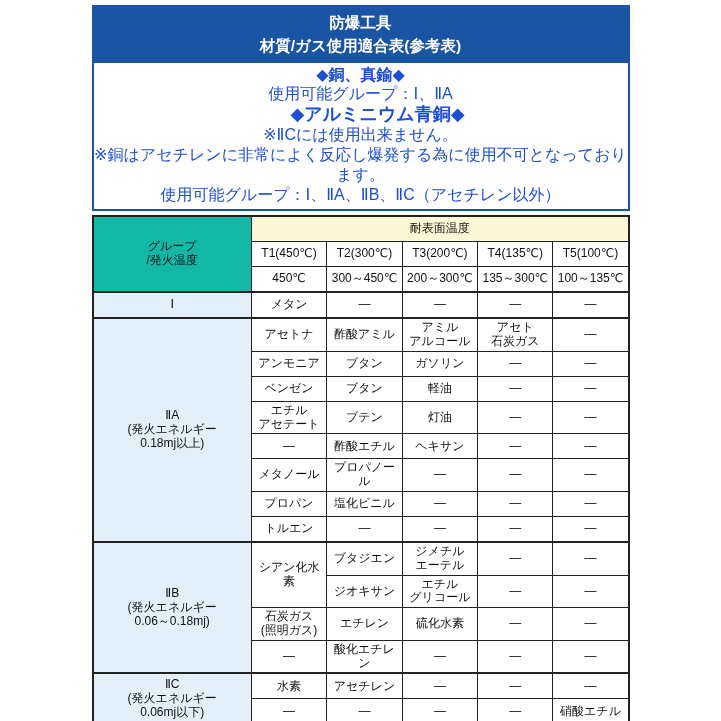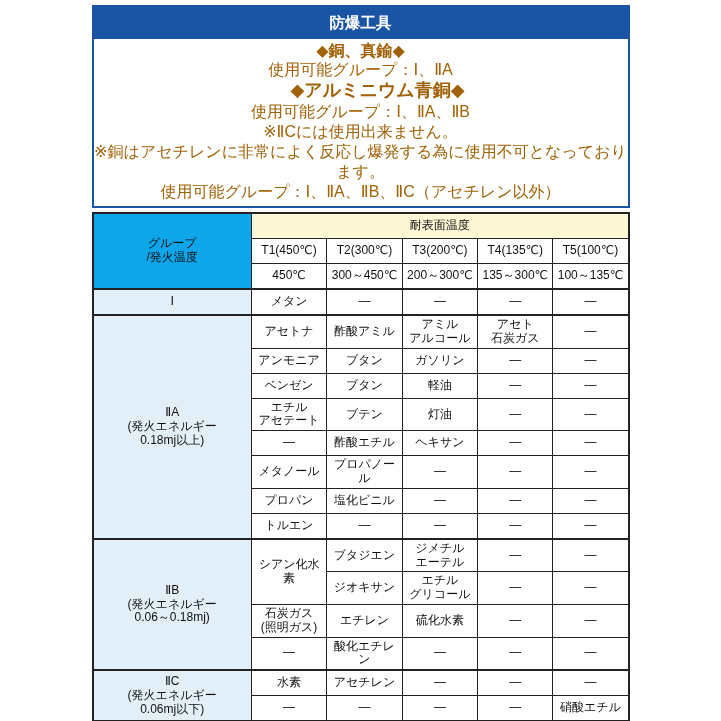--- a/index.html
+++ b/index.html
@@ -4,53 +4,53 @@
 <style>
   html,body{margin:0;padding:0;background:#fff;}
   body{font-family:"Liberation Sans","DejaVu Sans",sans-serif;}
   .page{width:721px;height:721px;overflow:hidden;background:#ffffff;}
   .content{width:538px;margin:0 auto;padding-top:5px;}
 
   
   .info-box{border:2px solid #1a54a5;}
   .title-bar{background:#1a54a5;color:#ffffff;font-weight:bold;text-align:center;
              font-size:15.5px;line-height:1.5;padding:4px 0 5px;}
-  .materials{background:#fff;text-align:center;color:#a16207;padding:2px 0 4px;}
+  .materials{background:#fff;text-align:center;color:#1d4ed8;padding:2px 0 4px;}
   .mat-name{font-weight:bold;font-size:16px;line-height:1.2;}
   .mat-name.big{font-size:18px;padding-left:34px;}
   .mat-line{font-size:16px;line-height:1.25;}
 
   
   .gas-table{border-collapse:collapse;table-layout:fixed;width:538px;margin-top:4px;
              border:2px solid #222;}
   .gas-table th,.gas-table td{border:1px solid #222;text-align:center;vertical-align:middle;
              font-size:12px;font-weight:normal;color:#111;white-space:pre-line;
              line-height:1.15;padding:2px 1px;height:20px;}
   .col-group{width:158px;}
   .col-t{width:75px;}
-  .corner{background:#0ea5e9;font-size:12.5px;}
+  .corner{background:#14b8a6;font-size:12.5px;}
   .yellow{background:#fcf7d4;font-size:13px;border-radius:8px;}
   .group-cell{background:#e2eef8;}
   tr.gstart td{border-top:2px solid #222;}
 </style>
 </head>
 <body>
 
 <div class="page">
   <div class="content">
 
     <div class="info-box">
       <div class="title-bar">
         <div>防爆工具</div>
+        <div>材質/ガス使用適合表(参考表)</div>
       </div>
       <div class="materials">
         <div class="mat-name">◆銅、真鍮◆</div>
         <div class="mat-line">使用可能グループ：Ⅰ、ⅡA</div>
         <div class="mat-name big">◆アルミニウム青銅◆</div>
-        <div class="mat-line">使用可能グループ：Ⅰ、ⅡA、ⅡB</div>
         <div class="mat-line">※ⅡCには使用出来ません。</div>
         <div class="mat-line">※銅はアセチレンに非常によく反応し爆発する為に使用不可となっております。</div>
         <div class="mat-line">使用可能グループ：Ⅰ、ⅡA、ⅡB、ⅡC（アセチレン以外）</div>
       </div>
     </div>
 
     <table class="gas-table">
       <colgroup>
         <col class="col-group">
         <col class="col-t">

